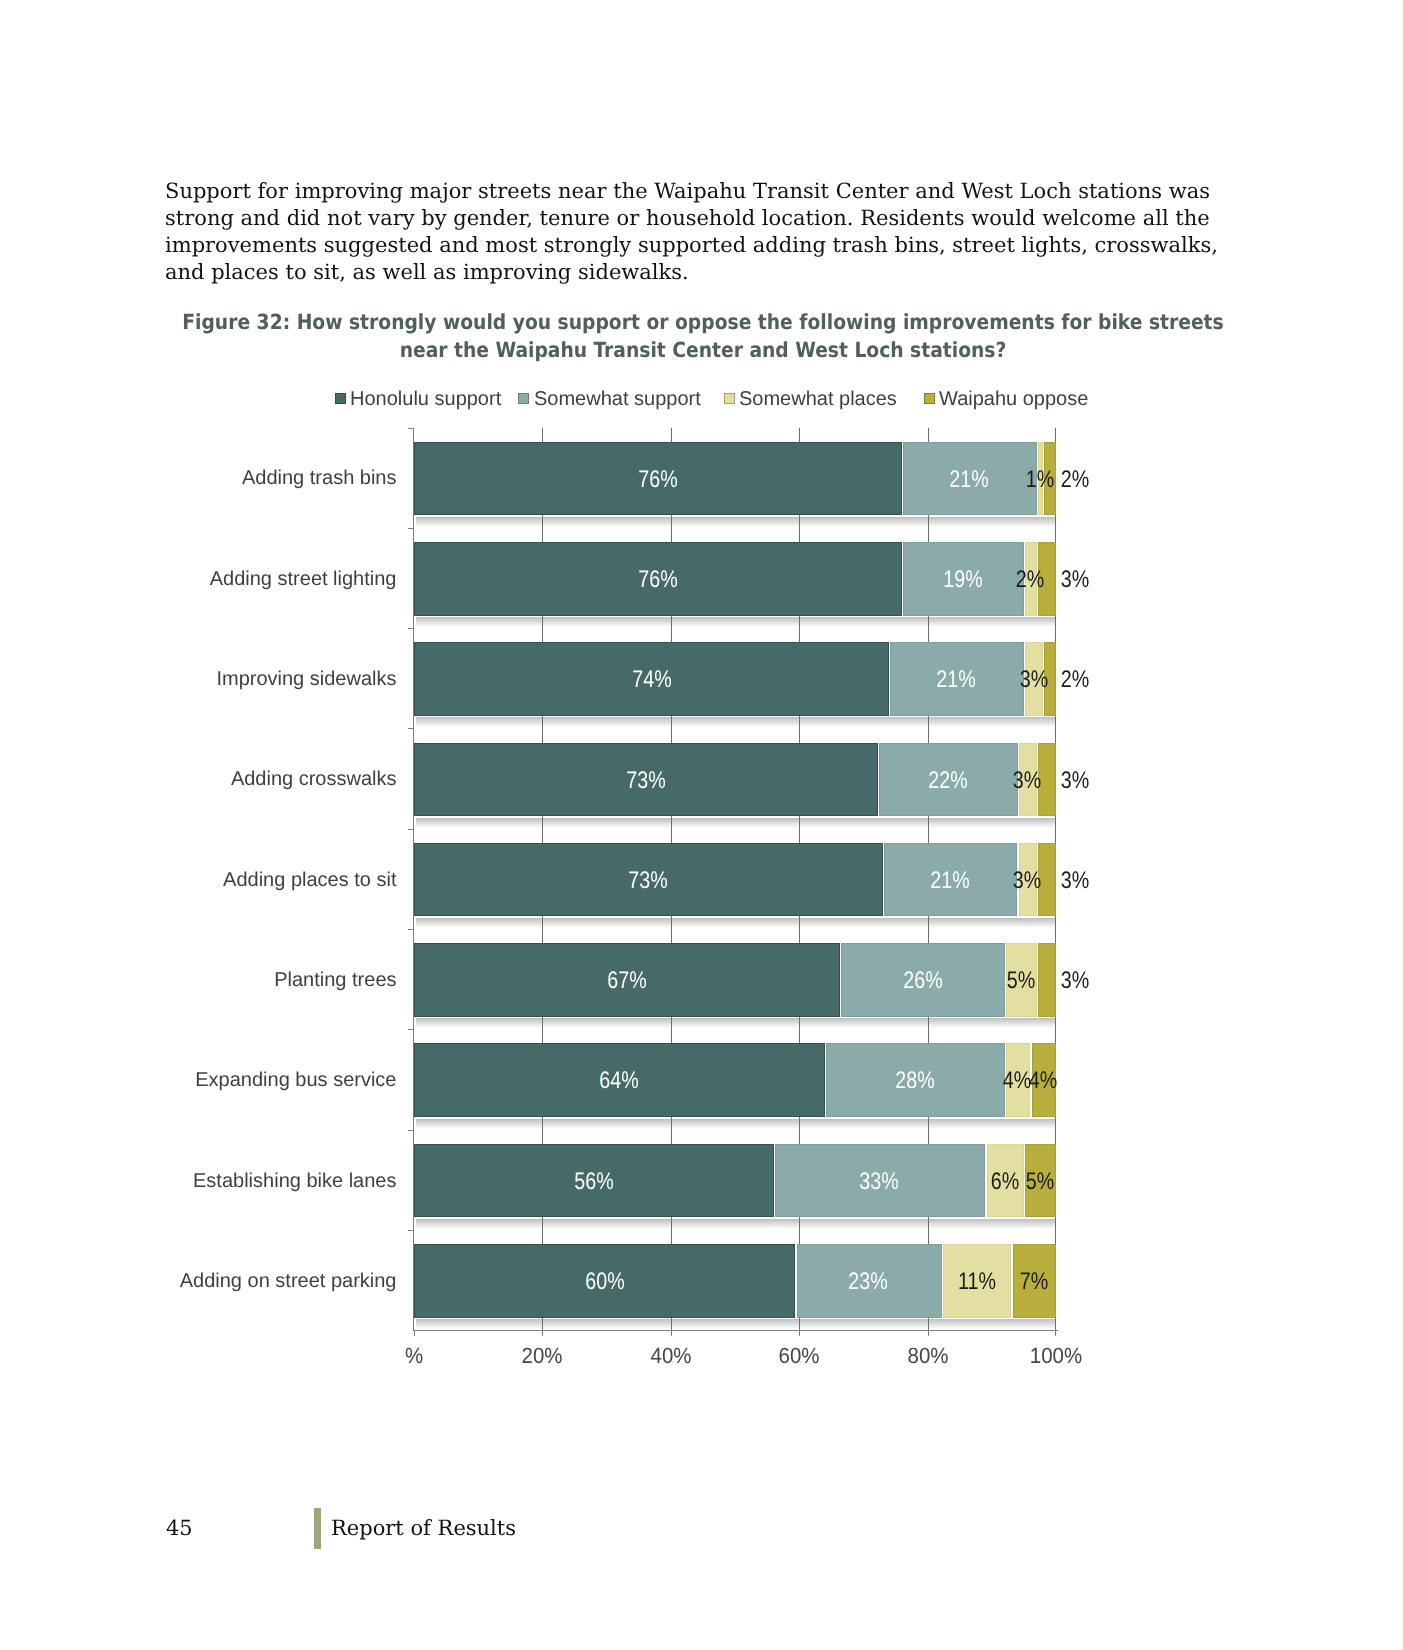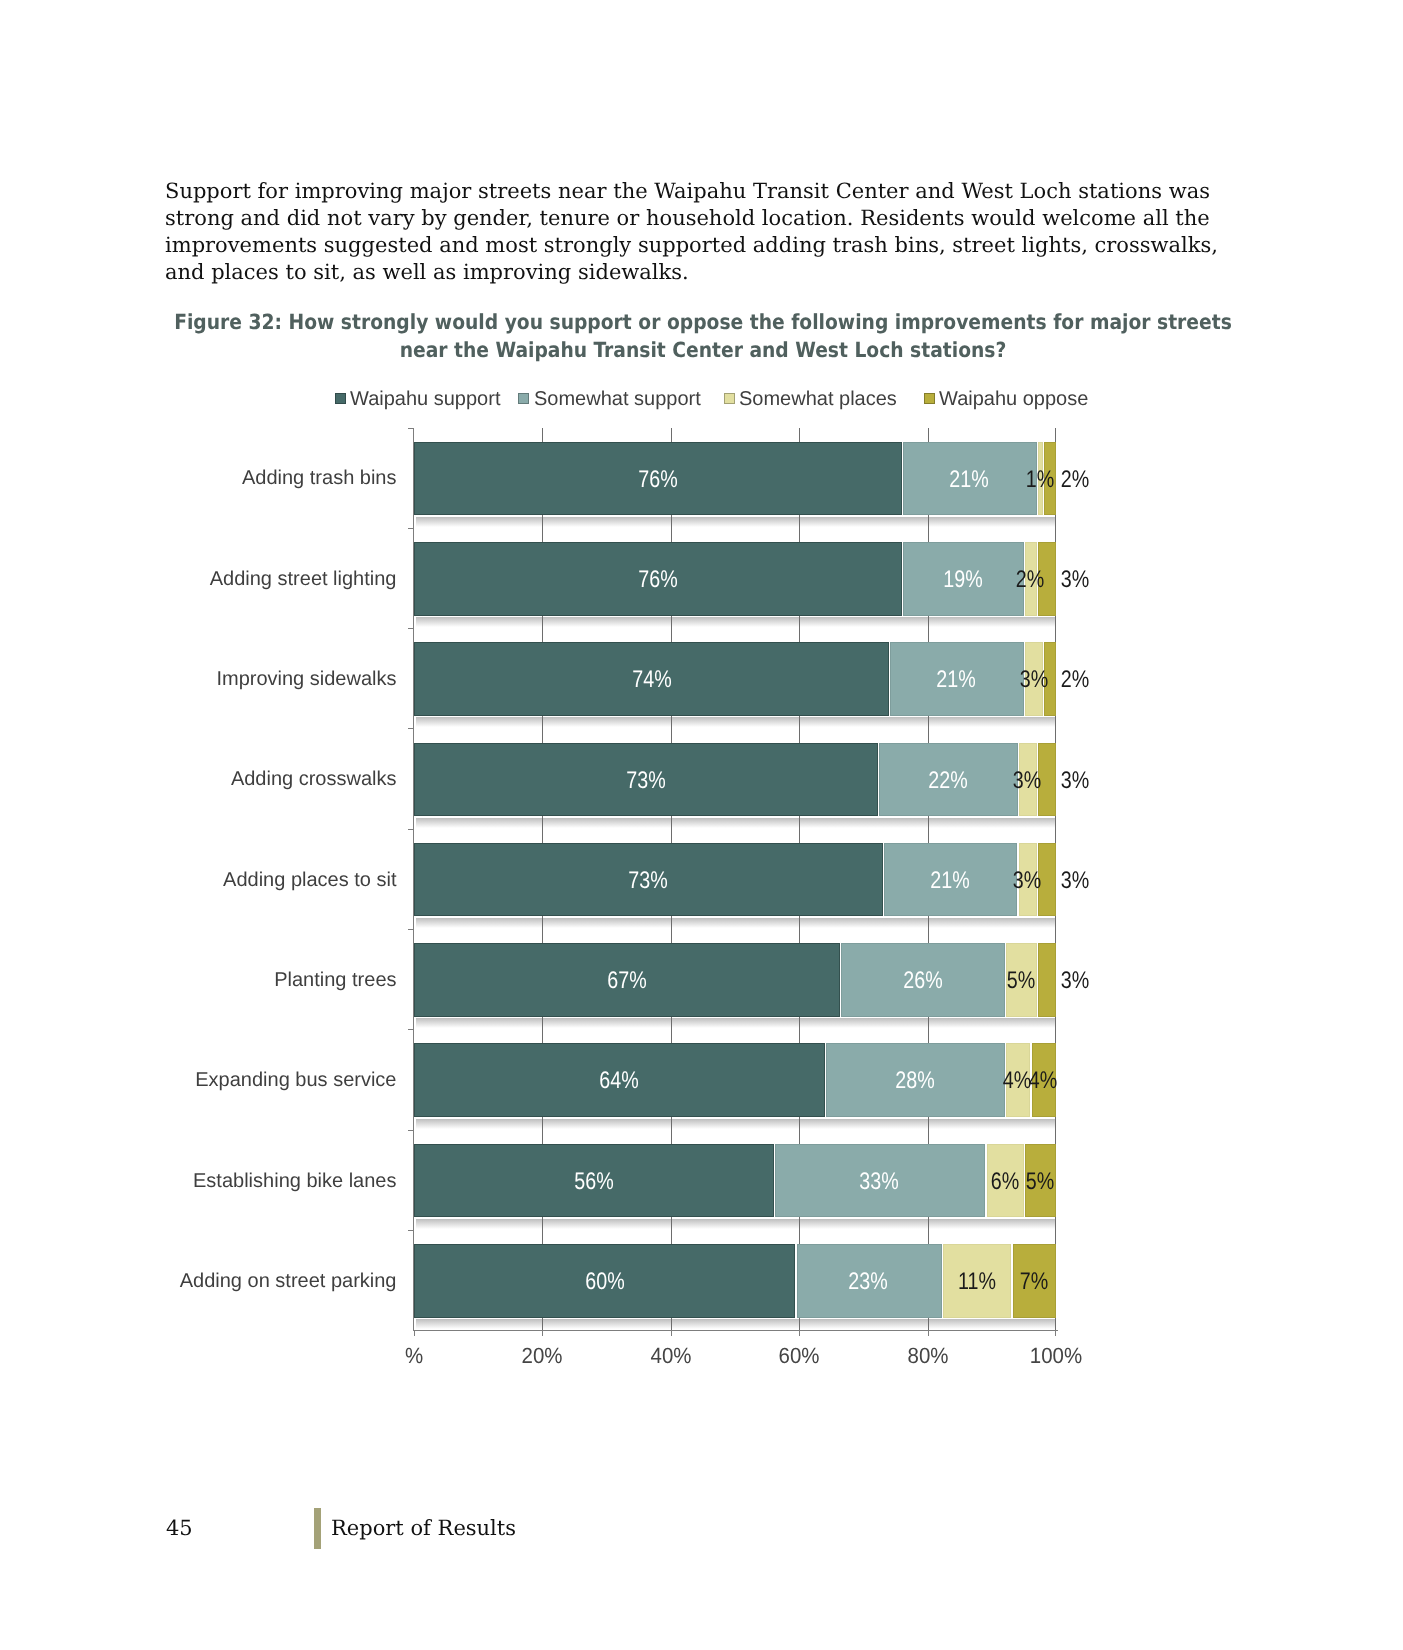--- a/index.html
+++ b/index.html
@@ -61,28 +61,28 @@
 </style>
 </head>
 <body>
 
 <div class="page">
 
 
   <p id="para">Support for improving major streets near the Waipahu Transit Center and West Loch stations was strong and did not vary by gender, tenure or household location. Residents would welcome all the improvements suggested and most strongly supported adding trash bins, street lights, crosswalks, and places to sit, as well as improving sidewalks.</p>
 
   <div id="fig-title">
-    <span>Figure 32: How strongly would you support or oppose the following improvements for major streets</span>
+    <span>Figure 32: How strongly would you support or oppose the following improvements for bike streets</span>
     <span>near the Waipahu Transit Center and West Loch stations?</span>
   </div>
 
   <div id="legend">
       <div class="lg" style="left: 0px;">
         <span class="lg-sw" style="background: rgb(70, 106, 104); left: 334.5px;"></span>
-        <span class="lg-tx" style="left: 350px;">Waipahu support</span>
+        <span class="lg-tx" style="left: 350px;">Honolulu support</span>
       </div>
       <div class="lg" style="left: 0px;">
         <span class="lg-sw" style="background: rgb(138, 171, 170); left: 518px;"></span>
         <span class="lg-tx" style="left: 534px;">Somewhat support</span>
       </div>
       <div class="lg" style="left: 0px;">
         <span class="lg-sw" style="background: rgb(226, 223, 160); left: 723.5px;"></span>
         <span class="lg-tx" style="left: 739px;">Somewhat places</span>
       </div>
       <div class="lg" style="left: 0px;">

